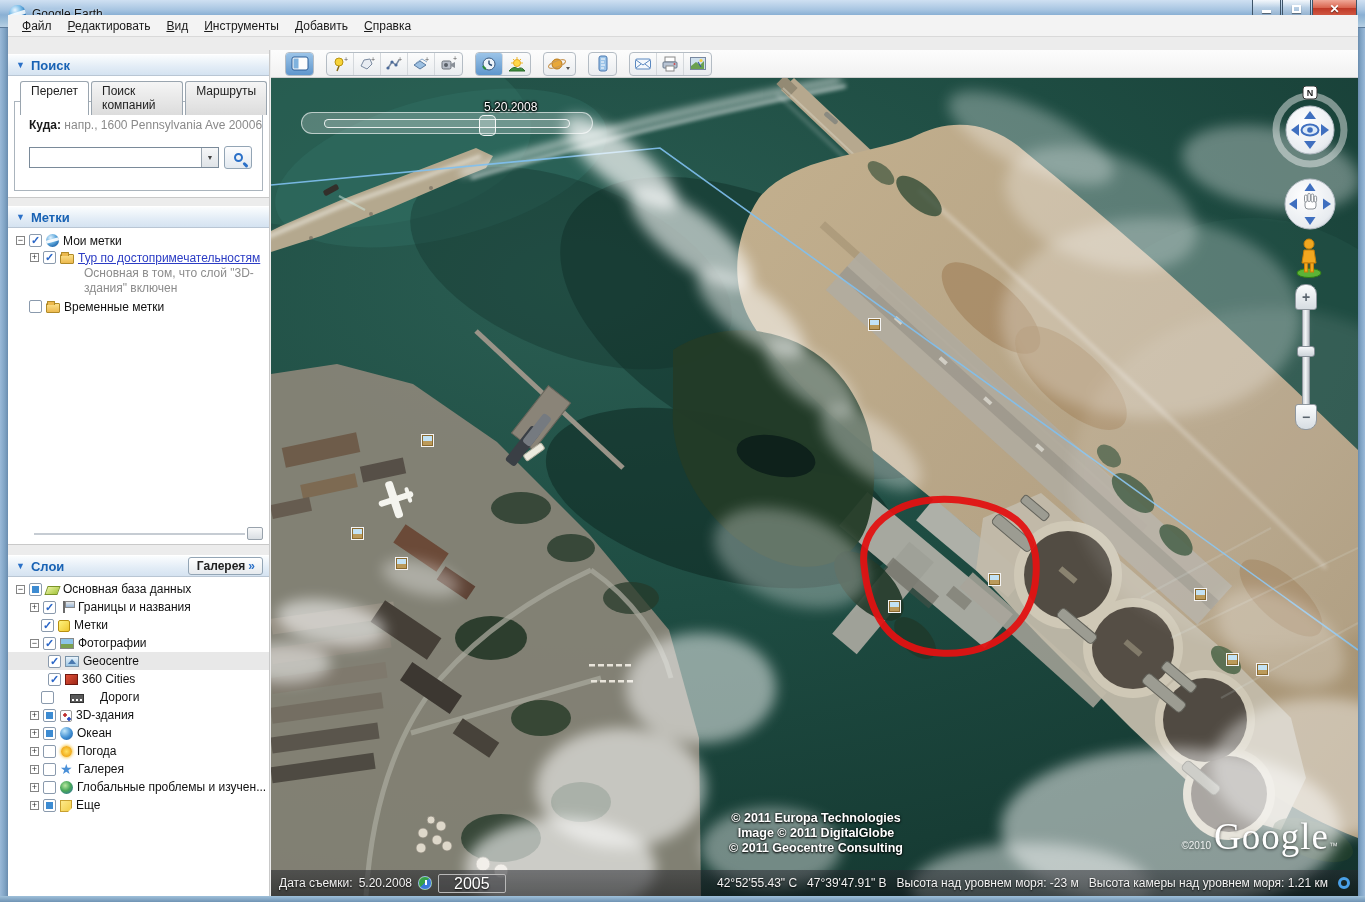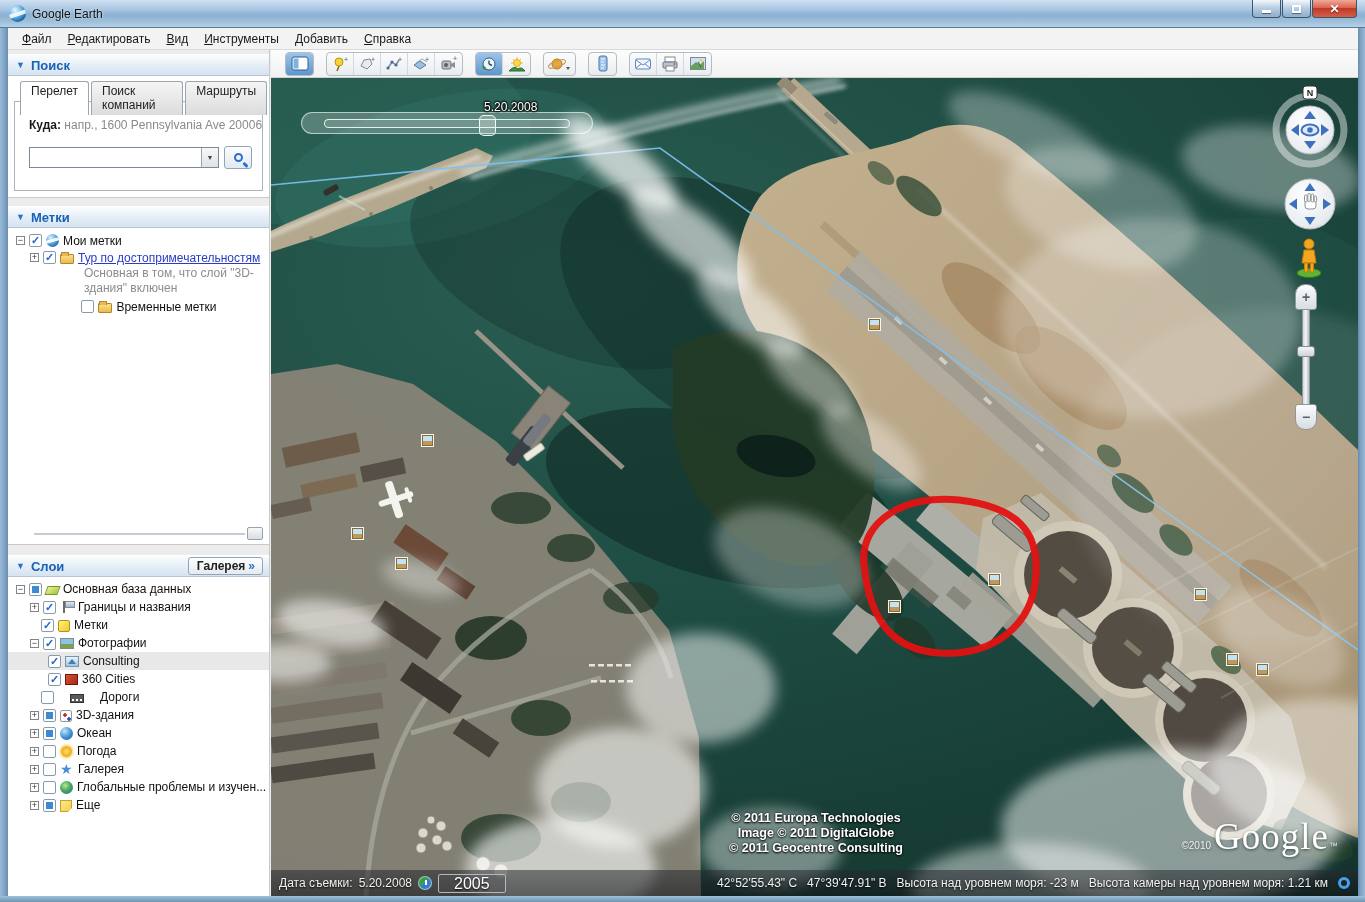--- a/index.html
+++ b/index.html
@@ -29,21 +29,21 @@
     align-items:center; justify-content:center;
     background:linear-gradient(180deg,rgba(255,255,255,.75),rgba(190,210,228,.55) 45%,rgba(150,175,200,.55));
     border-radius:0 0 4px 4px; margin-left:1px; }
   .win-btn.close { width:45px; background:linear-gradient(180deg,#f0a898,#d96550 45%,#c03a28 50%,#d4604a); }
   .glyph-min { width:9px; height:3px; background:#fff; box-shadow:0 1px 1px rgba(0,0,0,.5); margin-top:6px;}
   .glyph-max { width:9px; height:8px; border:2px solid #fff; box-shadow:0 1px 1px rgba(0,0,0,.4);}
   .glyph-close { color:#fff; font-size:12px; font-weight:bold; text-shadow:0 1px 1px rgba(0,0,0,.5);}
   .glyph-close::after{ content:"✕"; }
 
   
-  .menubar { position:absolute; top:28px; left:8px; right:7px; height:22px; background:#f3f3f3;
+  .menubar { position:absolute; top:15px; left:8px; right:7px; height:22px; background:#f3f3f3;
     border-bottom:1px solid #d9d9d9; display:flex; align-items:center; padding-left:6px; }
   .menu-item { display:inline-block; font-size:12px; color:#1a1a1a; padding:3px 8px; }
   .menu-item::first-letter { text-decoration:underline; }
 
   
   .sidebar { position:absolute; top:50px; left:8px; width:262px; bottom:6px; background:#ececec;
     display:flex; flex-direction:column; overflow:hidden; border-right:1px solid #c9c9c9;}
   .panel-header { height:22px; min-height:22px; display:flex; align-items:center;
     background:linear-gradient(180deg,#fbfdfe,#e2ecf6 60%,#d5e3f1);
     border-top:1px solid #fff; border-bottom:1px solid #b9c6d4; color:#1862b4; font-weight:bold; font-size:13px; }
@@ -262,21 +262,21 @@
           <span class="ic ic-earth"></span>
           <span>Мои метки</span>
         </div>
         <div class="tree-row" style="padding-left:22px; gap:4px;">
           <span class="expander plus"></span>
           <span class="cb checked"></span>
           <span class="ic ic-folder"></span>
           <span class="link">Тур по достопримечательностям</span>
         </div>
         <div class="tree-note">Основная в том, что слой "3D-здания" включен</div>
-        <div class="tree-row" style="padding-left:8px; gap:4px; margin-top:2px;justify-content:center;">
+        <div class="tree-row" style="padding-left:8px; gap:4px; margin-top:2px;">
           <span style="width:9px; min-width:9px;"></span>
           <span class="cb"></span>
           <span class="ic ic-folder"></span>
           <span>Временные метки</span>
         </div>
         <div style="margin-top:auto;"></div>
         <div class="hscroll">
           <div class="hscroll-track"></div>
           <div class="hscroll-handle"></div>
         </div>
@@ -312,21 +312,21 @@
         </div>
         <div class="tree-row lrow" style="padding-left:22px; gap:4px;">
           <span class="expander minus"></span>
           <span class="cb checked"></span>
           <span class="ic ic-photos"></span>
           <span>Фотографии</span>
         </div>
         <div class="tree-row lrow hl" style="padding-left:40px; gap:4px;">
           <span class="cb checked"></span>
           <span class="ic ic-pano"></span>
-          <span>Consulting</span>
+          <span>Geocentre</span>
         </div>
         <div class="tree-row lrow" style="padding-left:40px; gap:4px;">
           <span class="cb checked"></span>
           <span class="ic ic-360"></span>
           <span>360 Cities</span>
         </div>
         <div class="tree-row lrow" style="padding-left:33px; gap:16px;text-align:center;">
           <span class="cb"></span>
           <span class="ic ic-road"></span>
           <span>Дороги</span>

